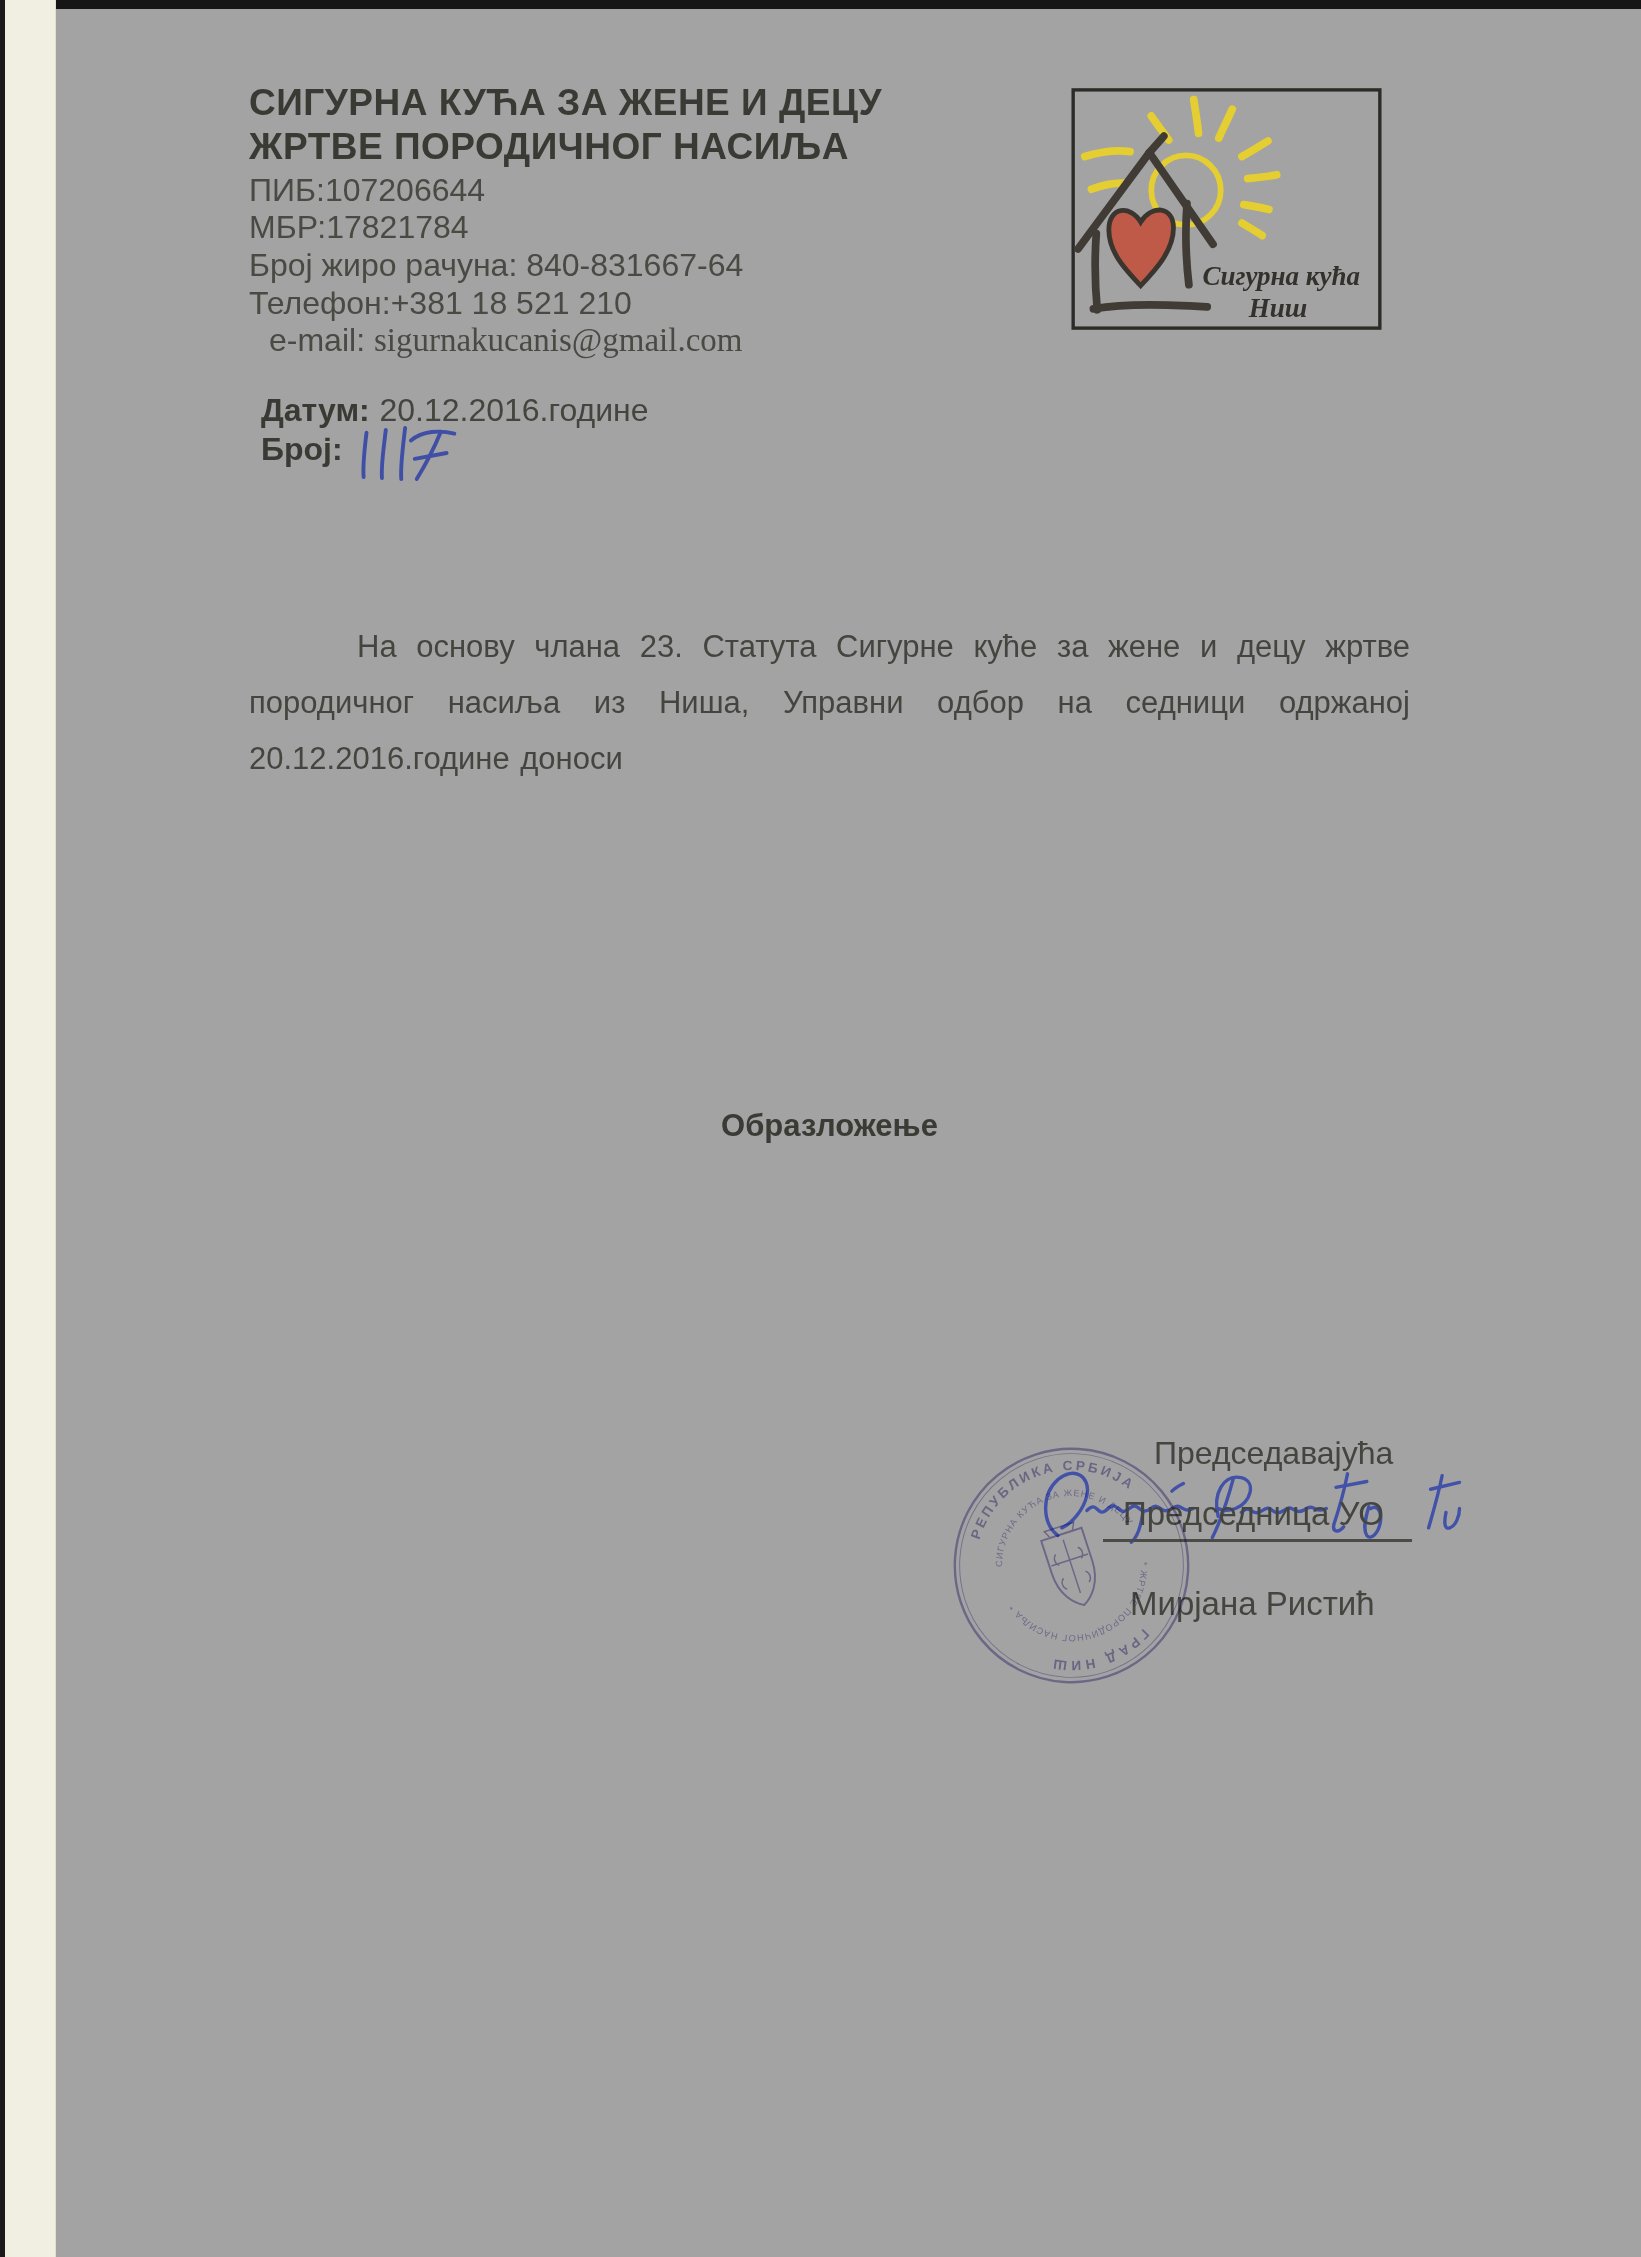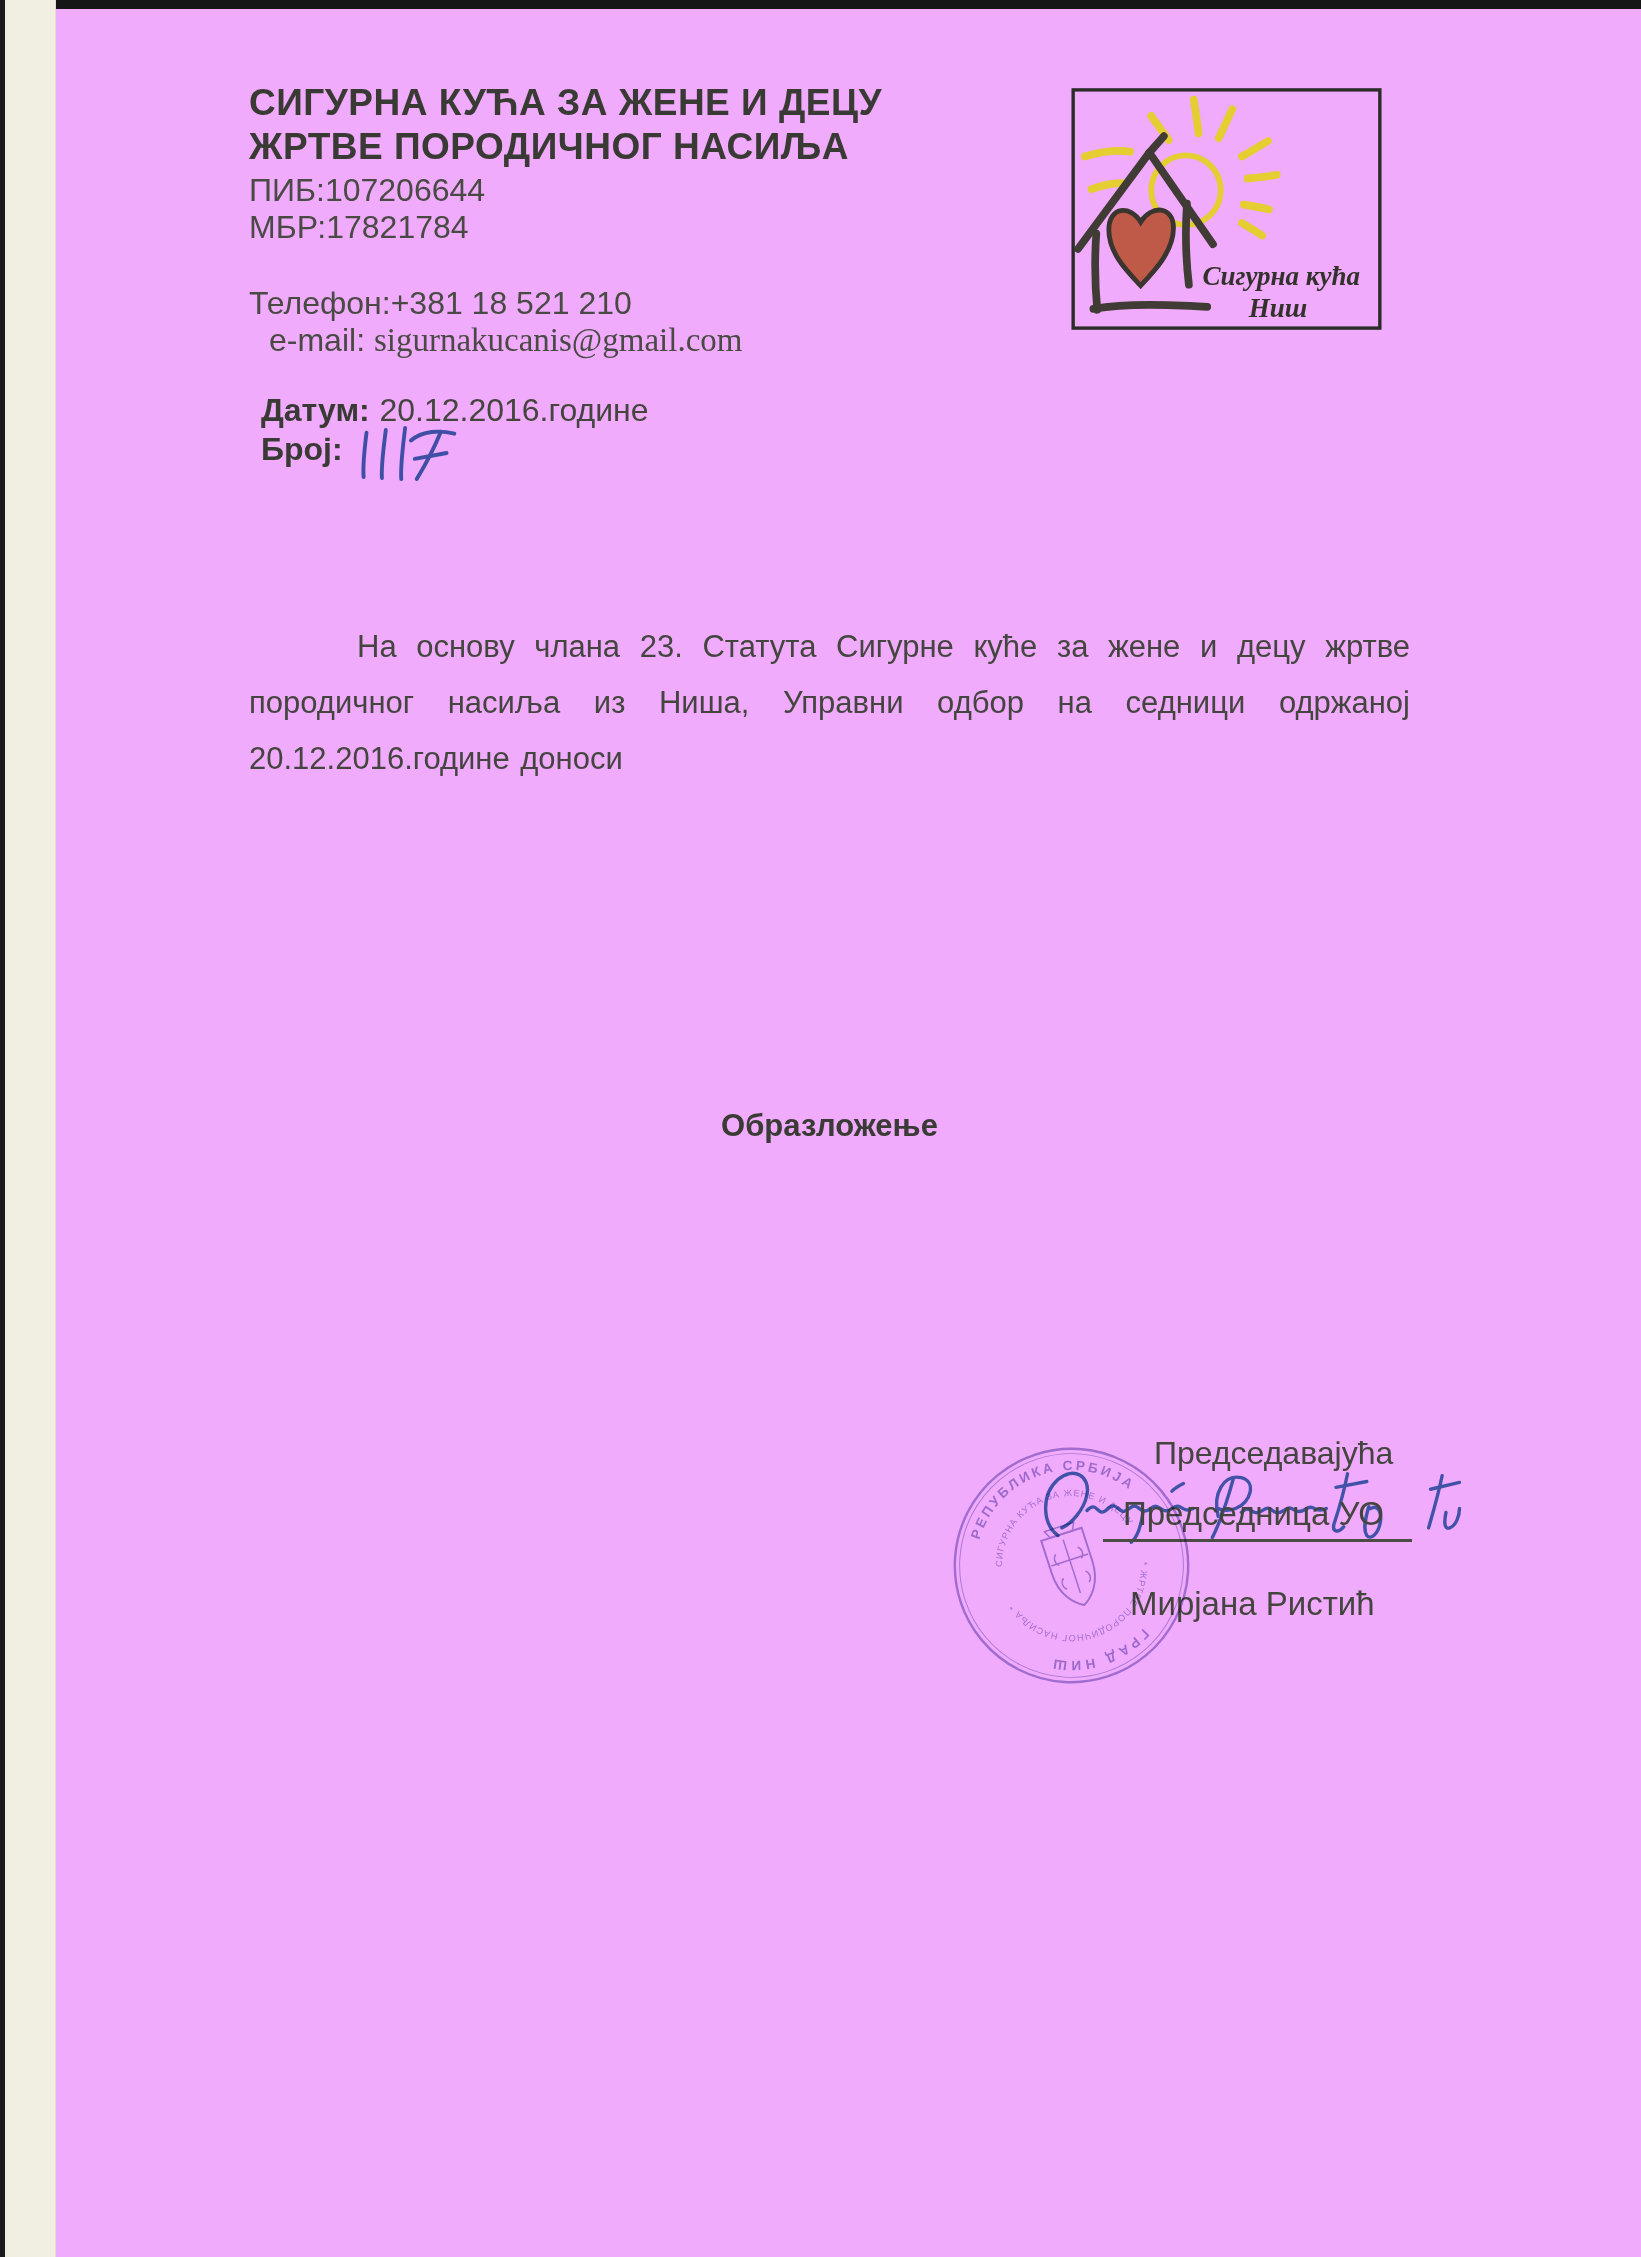--- a/index.html
+++ b/index.html
@@ -1,19 +1,19 @@
 <!DOCTYPE html>
 <html><head>
 <meta charset="utf-8">
 <style>
   html,body{margin:0;padding:0;background:#ffffff;}
   .page{
     position:relative;
     width:1641px;height:2257px;
-    background:#f0abfc;
+    background:#a3a3a3;
     overflow:hidden;
     font-family:"Liberation Sans","DejaVu Sans",sans-serif;
     color:#45453f;
   }
   
   .scan-edge-top{position:absolute;left:0;top:0;width:1641px;height:8.7px;background:#161616;}
   .scan-edge-left{position:absolute;left:0;top:0;width:4.8px;height:2257px;background:#1a1a1a;}
   .scan-band{position:absolute;left:4.8px;top:0;width:50px;height:2257px;background:#f0efe1;border-right:1px solid #e0dfcd;}
 
   
@@ -68,20 +68,21 @@
   <div class="scan-edge-top"></div>
   <div class="scan-edge-left"></div>
   <div class="scan-band"></div>
 
   <div class="org-name">
     <div>СИГУРНА КУЋА ЗА ЖЕНЕ И ДЕЦУ</div>
     <div>ЖРТВЕ ПОРОДИЧНОГ НАСИЉА</div>
   </div>
   <div class="lh-line lh-pib">ПИБ:107206644</div>
   <div class="lh-line lh-mbr">МБР:17821784</div>
+  <div class="lh-line lh-acc">Број жиро рачуна: 840-831667-64</div>
   <div class="lh-line lh-tel">Телефон:+381 18 521 210</div>
   <div class="lh-line lh-mail">
     <span>e-mail:</span>
     <span class="serif-val">sigurnakucanis@gmail.com</span>
   </div>
 
   <svg class="logo-box" viewBox="0 0 324 253" width="313" height="244">
     <rect x="3" y="3" width="318" height="247" fill="none" stroke="#2b2b27" stroke-width="3.5"></rect>
 
     <g stroke="#e4ce31" stroke-width="8" stroke-linecap="round" fill="none">

